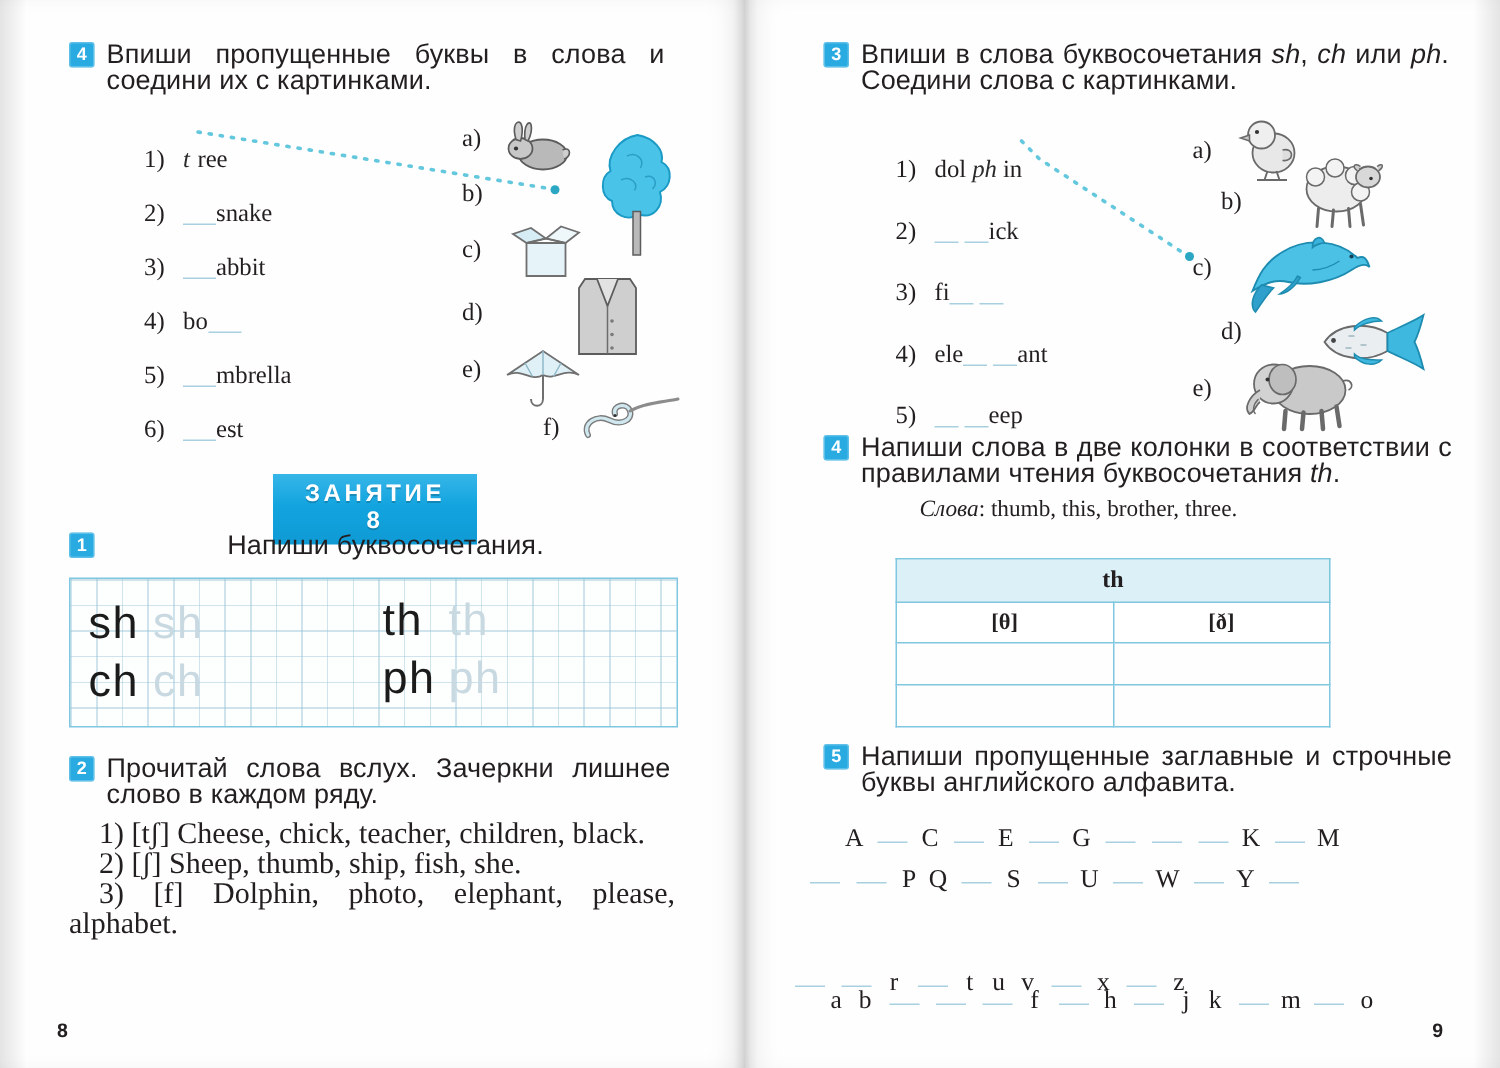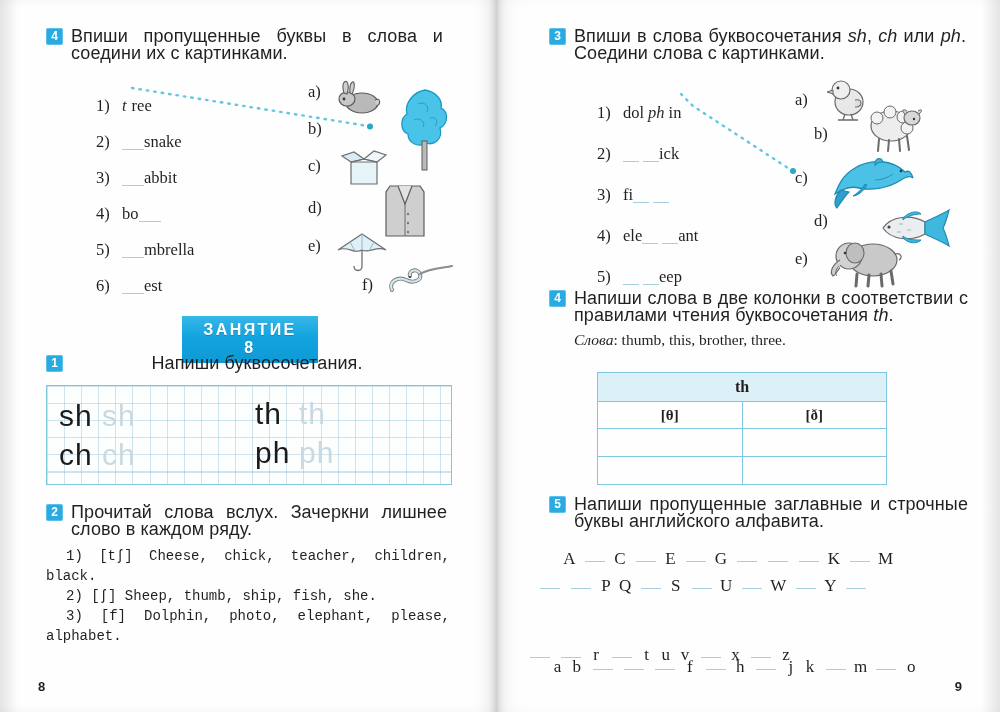--- a/index.html
+++ b/index.html
@@ -108,22 +108,22 @@
   .gl{
     position:absolute;
     font-family:"Liberation Sans", sans-serif;
     font-size:30px;font-weight:400;color:#1b1b1b;
     letter-spacing:1px;
   }
   .gl.ghost{color:#c9d9e1;}
 
   
   .para{
-    font-family:Liberation Mono, monospace;
-    font-size:14px;line-height:20px;color:#231f20;
+    font-family:Liberation Serif, serif;
+    font-size:20px;line-height:20px;color:#231f20;
     text-align:justify;
   }
   .para .ind{display:inline-block;width:20px;}
 
   
   .th-table{
     position:absolute;
     border-collapse:collapse;
     font-family:"Liberation Serif", serif;
   }
@@ -424,21 +424,21 @@
       <path d="M30 36 L29 48 M42 37 L41 48 M54 36 L55 48 M64 33 L66 46" stroke="#6a6a6a" stroke-width="3" stroke-linecap="round" fill="none"></path>
       <path d="M68 16 C74 14 76 20 72 22" fill="none" stroke="#6a6a6a" stroke-width="1.2"></path>
     </svg>
 
     <div class="task" style="left:52px;top:290px;width:420px;">
       <div class="task-head">
         <div class="badge">4</div>
         <div class="task-text" style="width:394px;"><span>Напиши слова в две колонки в соответствии с правилами чтения буквосочетания </span><span class="it">th</span><span>.</span></div>
       </div>
       <div style="margin-left:25px;margin-top:8px;font-family:'Liberation Serif',serif;font-size:15.5px;color:#231f20;">
-        <span style="font-style:italic;">Слова</span><span>: thumb, this, brother, three.</span>
+        <span style="font-style:italic;margin-left:39px;">Слова</span><span>: thumb, this, brother, three.</span>
       </div>
     </div>
 
     <table class="th-table" style="left:100px;top:372px;width:290px;">
       <tbody>
           <tr>
         <td class="hdr" colspan="2">th</td>
       </tr>
       <tr>
         <td class="sub" style="width:145px;">[θ]</td>

